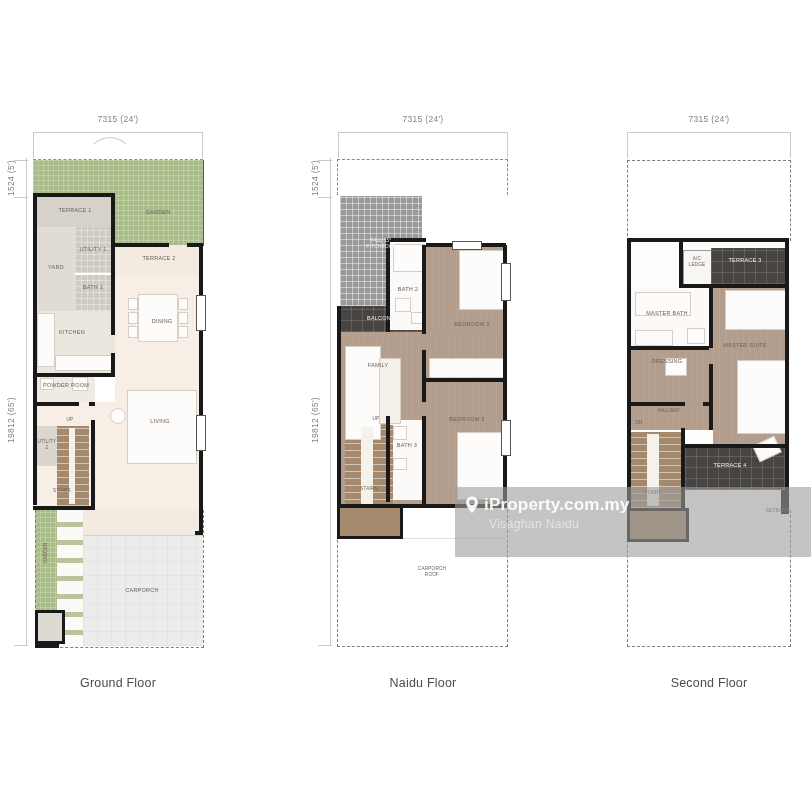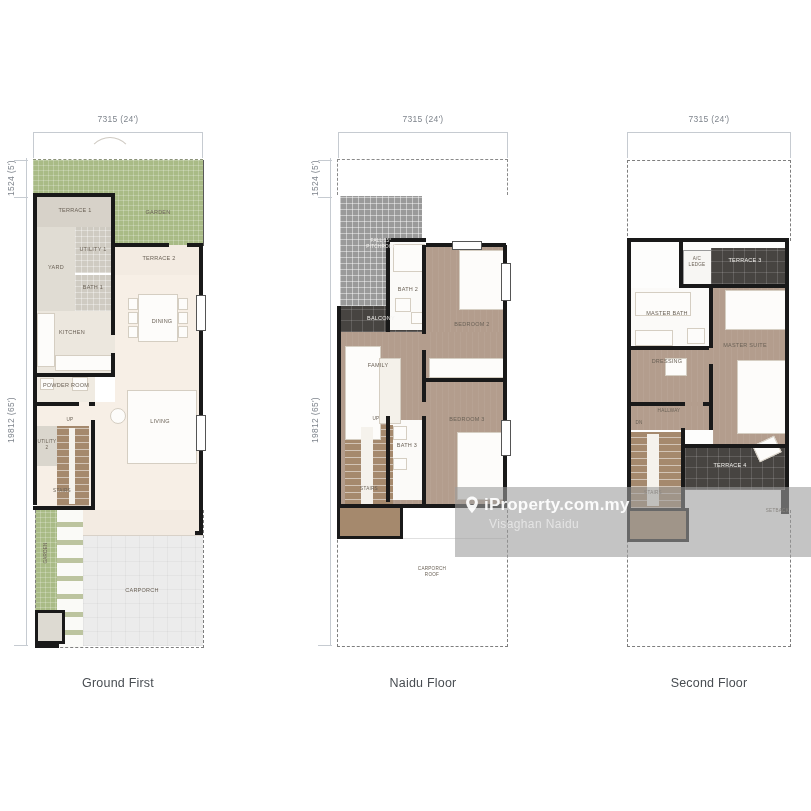--- a/index.html
+++ b/index.html
@@ -243,17 +243,17 @@
       <span style="display:inline-flex;">
         <svg width="14" height="18" viewBox="0 0 24 32">
             <path d="M12 1C6 1 1.5 5.6 1.5 11.4c0 8 10.5 19 10.5 19s10.5-11 10.5-19C22.5 5.6 18 1 12 1zm0 15a5 5 0 1 1 0-10 5 5 0 0 1 0 10z" fill="rgba(255,255,255,.93)"></path>
           </svg>
       </span>
       <span>iProperty.com.my</span>
     </div>
     <div class="wm-user">Visaghan Naidu</div>
   </div>
 
-  <div class="title" style="left:58px;top:676px;width:120px;">Ground First</div>
+  <div class="title" style="left:58px;top:676px;width:120px;">Ground Floor</div>
   <div class="title" style="left:363px;top:676px;width:120px;">Naidu Floor</div>
   <div class="title" style="left:649px;top:676px;width:120px;">Second Floor</div>
 
 </div>
 
 </body></html>

